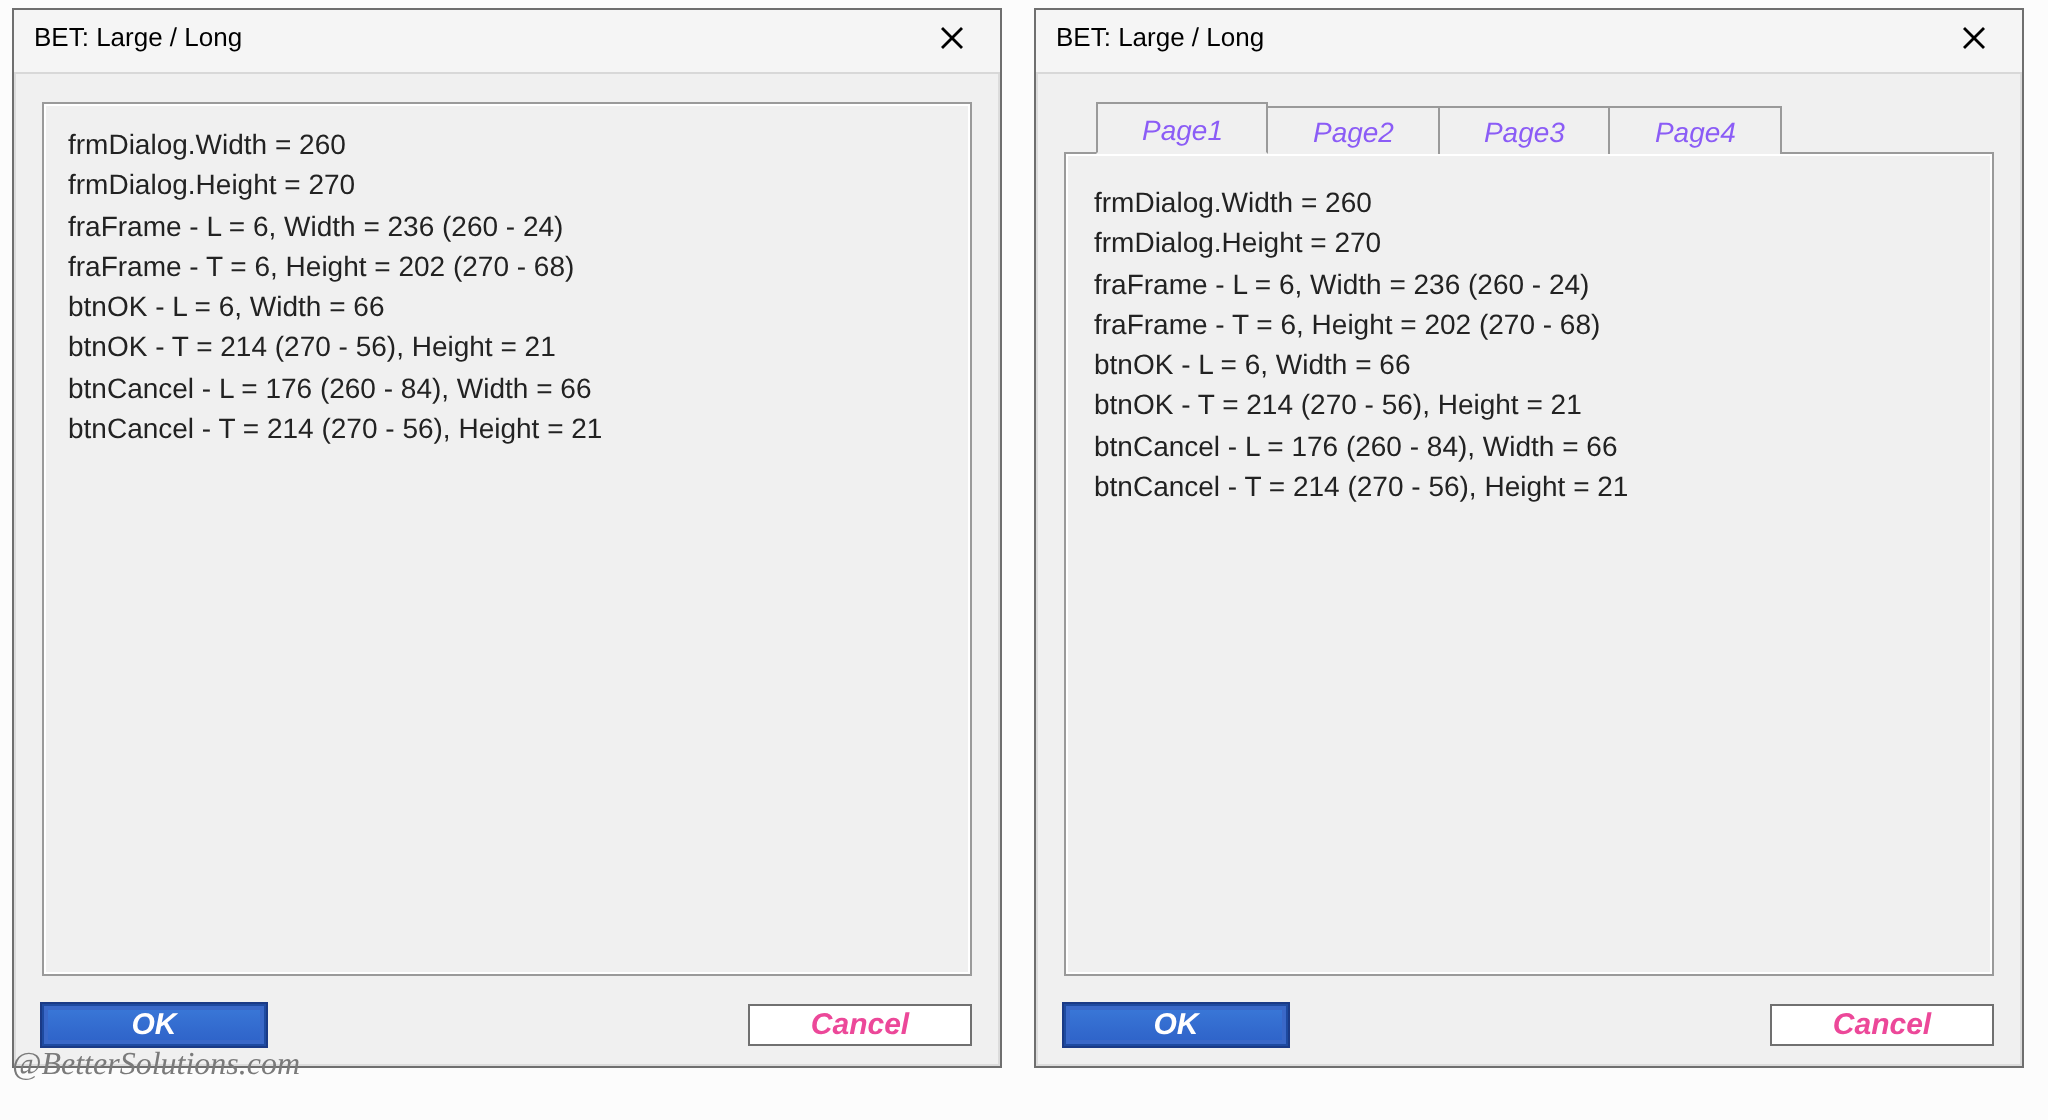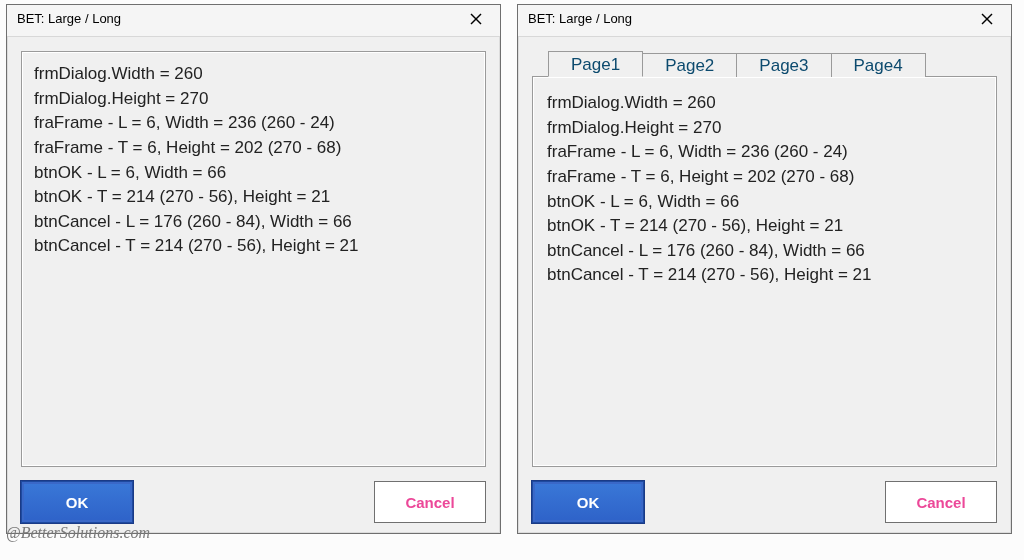--- a/index.html
+++ b/index.html
@@ -68,28 +68,29 @@
     align-items: flex-end;
     height: 26px;
     padding-left: 16px;
     position: relative;
     z-index: 2;
   }
   .tab {
     height: 24px;
     padding: 0 22px;
     line-height: 24px;
-    font-size: 17px;
-    color: #0c4a6e;
+    font-size: 14px;
+    color: #8b5cf6;
     border: 1px solid #9a9a9a;
     border-bottom: none;
     background: #f0f0f0;
     margin-right: -1px;
     position: relative;
     cursor: pointer;
+    font-style: italic;
   }
   .tab.active {
     background: #f0f0f0;
     height: 26px;
     line-height: 26px;
     margin-top: -2px;
     z-index: 3;
     border-bottom: 1px solid #f0f0f0;
   }
   .tabpage {
@@ -98,39 +99,40 @@
     box-shadow: inset 1px 1px 0 #fff, inset -1px -1px 0 #fff;
     background: #f0f0f0;
     padding: 14px 14px;
     margin-top: -1px;
     position: relative;
     z-index: 1;
   }
 
   .textblock {
     white-space: pre;
-    font-size: 17px;
+    font-size: 14px;
     line-height: 1.45;
     color: #222;
   }
 
   .button-row {
     display: flex;
     justify-content: space-between;
     padding-top: 14px;
     gap: 12px;
   }
   .btn {
     min-width: 112px;
-    height: 42px;
+    height: 21px;
     font-size: 15px;
     font-weight: 600;
     border: 1px solid #707070;
     display: flex; align-items: center; justify-content: center;
     cursor: pointer;
+    font-style: italic;
   }
   .btn-ok {
     background: linear-gradient(#3a78d8,#2e62c8);
     color: #fff;
     border: 1px solid #1e4aa0;
     box-shadow: 0 0 0 2px #3a68c8 inset, 0 0 0 1px #1a3a86;
   }
   .btn-cancel {
     background: #fff;
     color: #ec4899;

